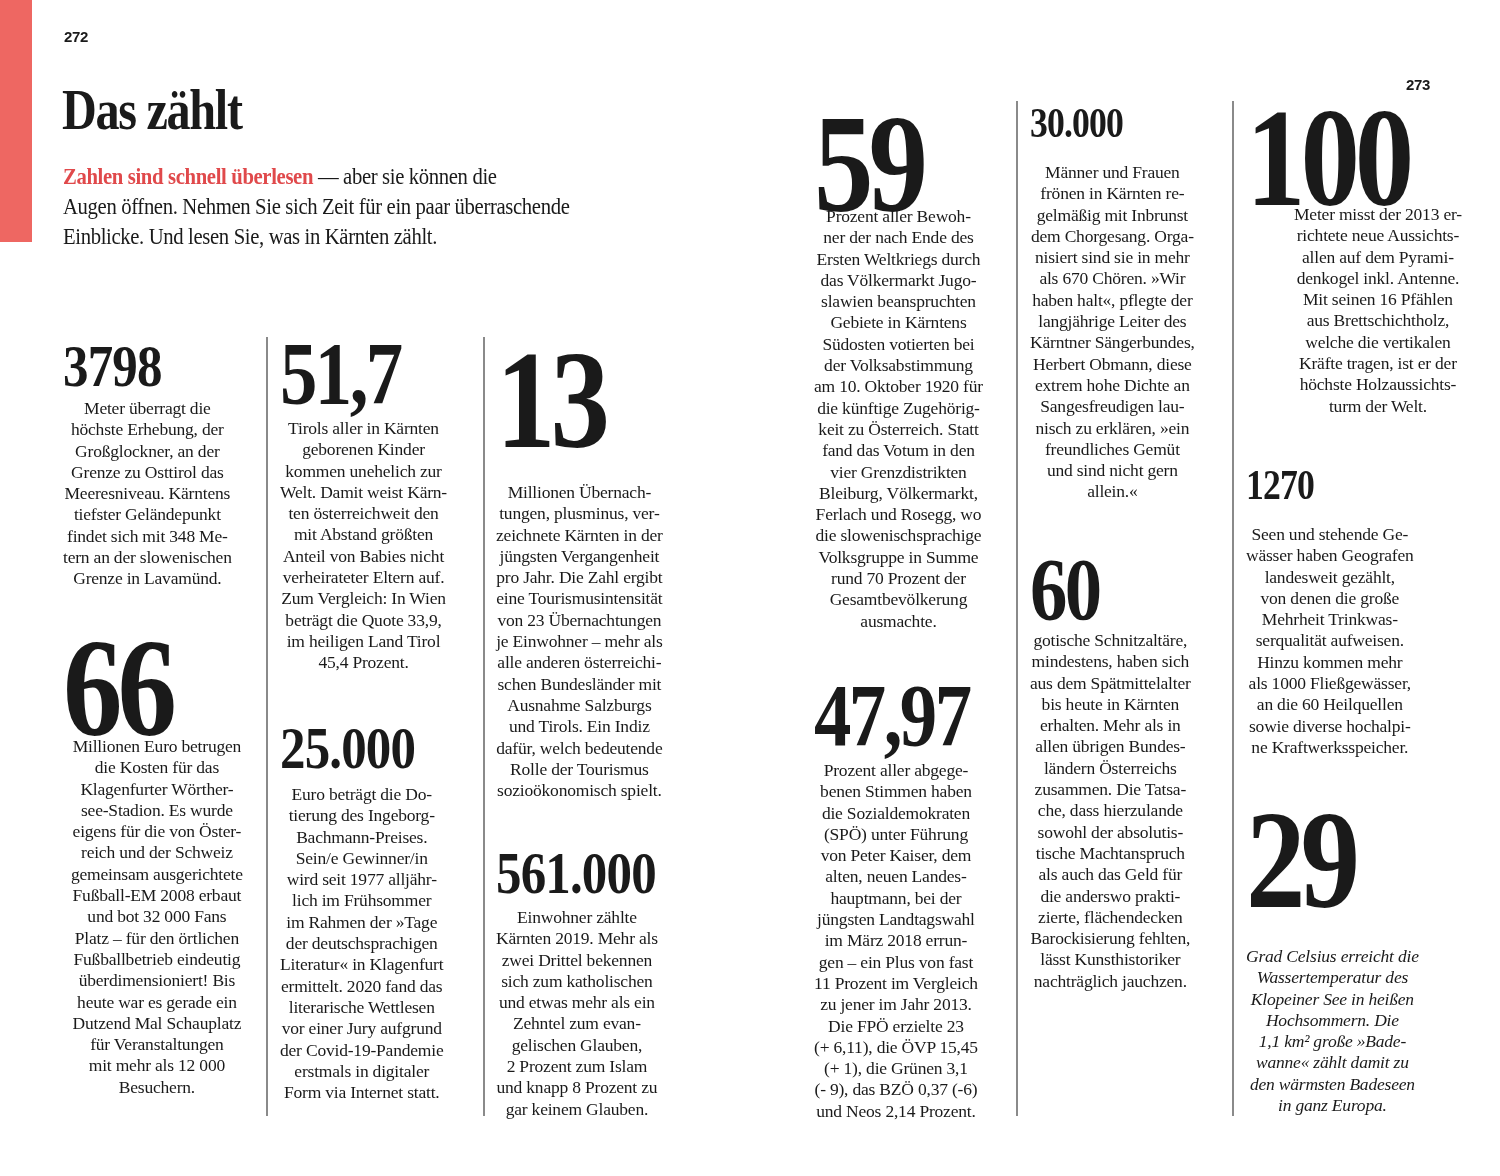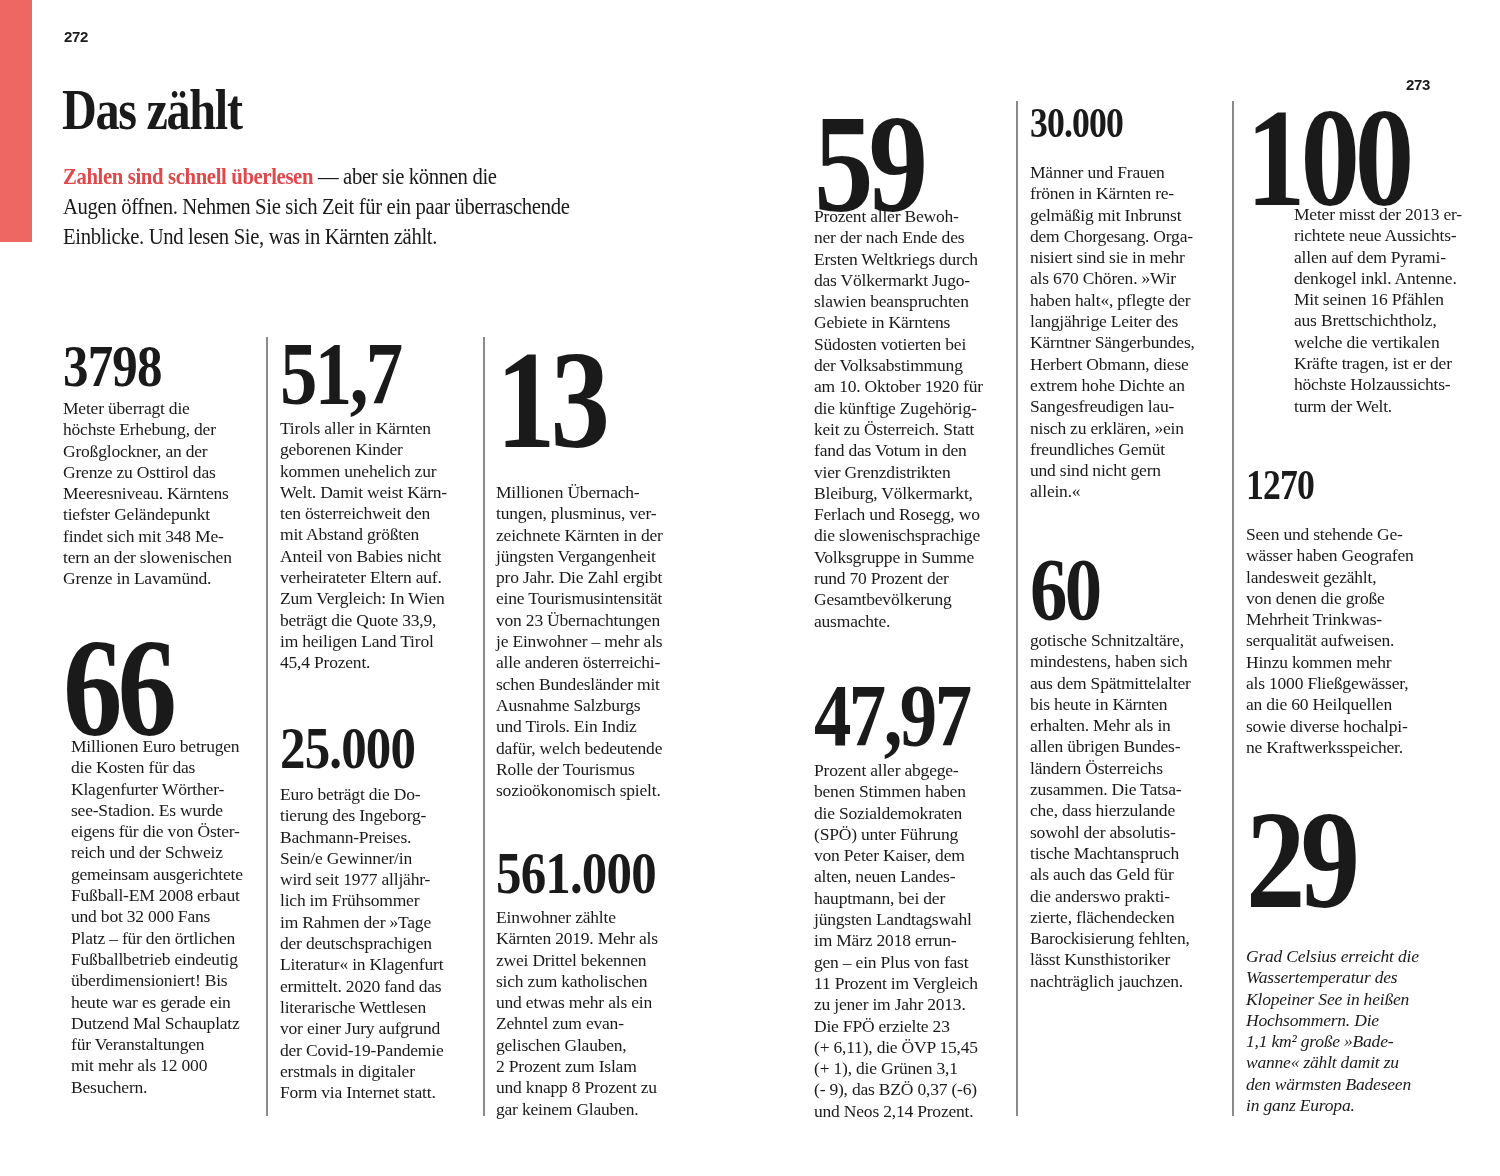--- a/index.html
+++ b/index.html
@@ -16,21 +16,21 @@
   .intro { position: absolute; left: 63px; top: 162px; width: 720px; font-size: 23px; line-height: 30px; letter-spacing: -0.4px; transform: scaleX(0.9); transform-origin: left top; }
   .intro .lead { color: #e0494b; font-weight: bold; }
   .intro .line { display: block; white-space: nowrap; }
   .divider { position: absolute; width: 2px; background: #8a8a8a; }
   .fact { position: absolute; }
   .num { font-weight: bold; white-space: nowrap; letter-spacing: -1px; transform: scaleX(0.85); transform-origin: left top; line-height: 1; display: block; }
   .num.s { font-size: 42px; }
   .num.m { font-size: 60px; }
   .num.l { font-size: 88px; letter-spacing: -3px; }
   .num.xl { font-size: 140px; letter-spacing: -6px; }
-  .body { font-size: 17.5px; line-height: 21.3px; letter-spacing: -0.2px; }
+  .body { font-size: 17.5px; line-height: 21.3px; letter-spacing: -0.2px; text-align: center; }
   .body .ln { display: block; white-space: nowrap; }
 </style>
 </head>
 <body>
 
 <div class="accent-bar"></div>
 <div class="page-num left">272</div>
 <div class="page-num right">273</div>
 
 <h1 class="title">Das zählt</h1>

